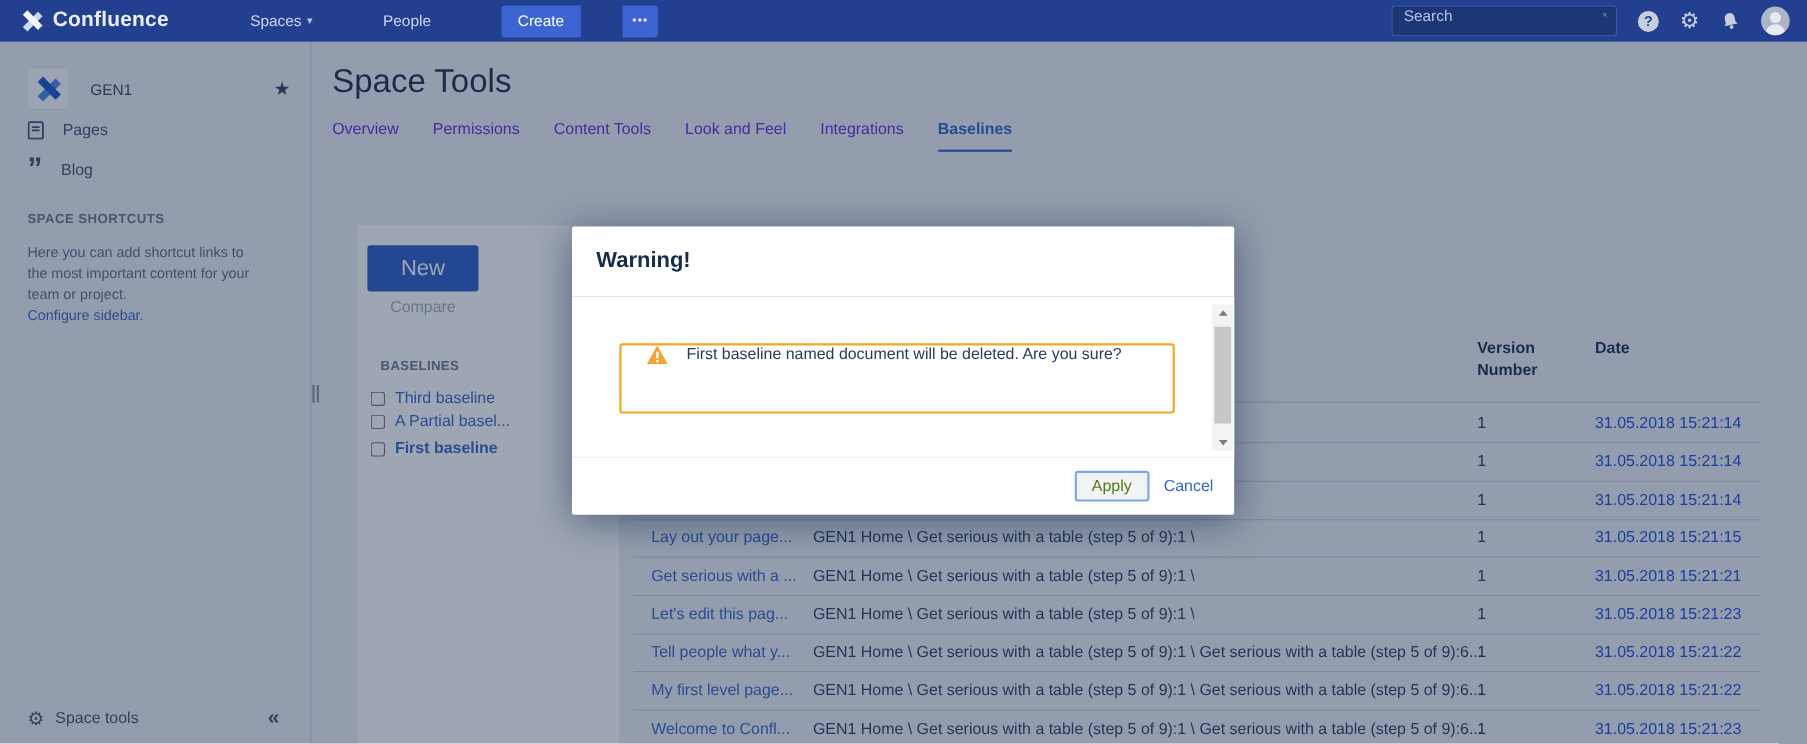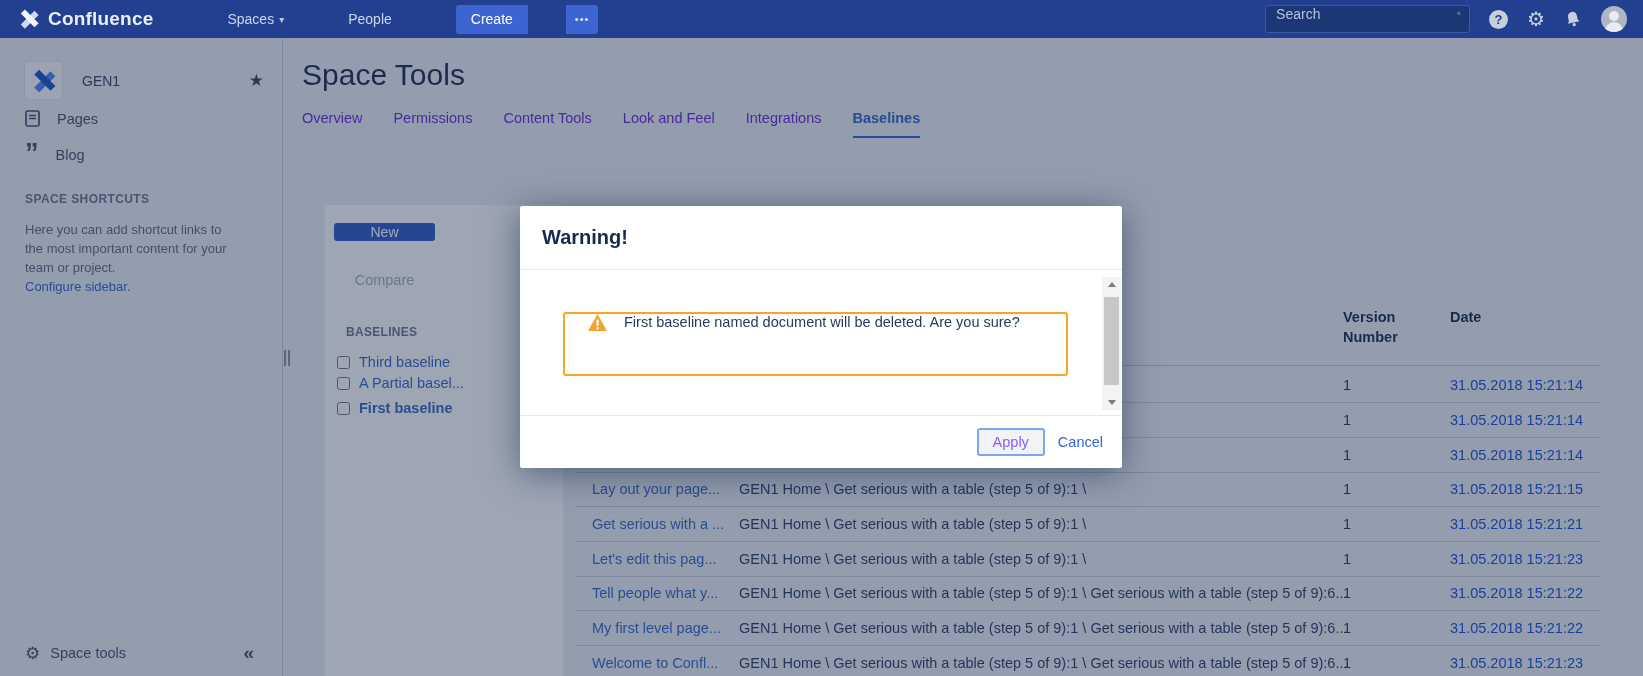--- a/index.html
+++ b/index.html
@@ -47,21 +47,21 @@
   .resize-handle i { width:2px; height:16px; background:#8a93a5; }
 
   
   .main-title { position:absolute; left:302px; top:58px; font-size:30px; color:#1c2b4a; font-weight:400; }
   .tabs { position:absolute; left:302px; top:110px; display:flex; gap:31px; }
   .tab { font-size:14.5px; color:#6d28d9; padding-bottom:10px; cursor:pointer; }
   .tab.active { color:#2f64c9; font-weight:bold; border-bottom:2px solid #2f64c9; }
 
   
   .panel { position:absolute; left:325px; top:205px; width:238px; height:471px; background:#ffffff; }
-  .btn-new { position:absolute; left:9px; top:18px; width:101px; height:18px; background:#2e5cc5; color:#fff; border:none; border-radius:3px; font-size:14px; cursor:pointer; }
+  .btn-new { position:absolute; left:9px; top:18px; width:101px; height:42px; background:#2e5cc5; color:#fff; border:none; border-radius:3px; font-size:20px; cursor:pointer; }
   .btn-compare { position:absolute; left:9px; top:62px; width:101px; height:26px; background:transparent; color:#a5adba; border:none; font-size:14.5px; cursor:default; }
   .panel-list-title { position:absolute; left:21px; top:120px; font-size:12px; font-weight:bold; color:#6b778c; letter-spacing:.3px; }
   .baseline-item { position:absolute; left:12px; height:20px; display:flex; align-items:center; gap:9px; }
   .baseline-item input { width:13px; height:13px; accent-color:#2e5cc5; }
   .baseline-item a { font-size:14.5px; color:#3567c4; text-decoration:none; cursor:pointer; }
   .baseline-item a.bold { font-weight:bold; }
 
   
   .tbl-header-cell { position:absolute; font-size:14.5px; font-weight:bold; color:#172b4d; line-height:20px; }
   .tbl-head-divider { position:absolute; left:576px; top:365px; width:1025px; height:1px; background:#c2c7d1; }
@@ -83,21 +83,21 @@
   .warn-box { position:absolute; left:43px; top:42px; width:505px; height:64px; border:2px solid #f5a623; border-radius:3px; background:#fff; display:flex; align-items:flex-start; }
   .warn-icon { width:19px; height:17px; margin:0 17px 0 23px; flex:none; }
   .warn-text { font-size:14.5px; color:#283a5d; }
   .dlg-scrollbar { position:absolute; right:1px; top:7px; width:19px; height:133px; background:#f2f3f4; }
   .sb-arrow { position:absolute; left:0; width:19px; height:15px; display:flex; align-items:center; justify-content:center; }
   .sb-arrow.up { top:0; } .sb-arrow.down { bottom:0; }
   .tri-up { width:0; height:0; border-left:4px solid transparent; border-right:4px solid transparent; border-bottom:5px solid #7b7b7b; }
   .tri-down { width:0; height:0; border-left:4px solid transparent; border-right:4px solid transparent; border-top:5px solid #7b7b7b; }
   .sb-thumb { position:absolute; left:2px; top:20px; width:15px; height:88px; background:#c7c7c7; }
   .dlg-footer { height:53px; border-top:1px solid #e4e6ea; display:flex; align-items:center; justify-content:flex-end; padding-right:19px; gap:13px; }
-  .btn-apply { background:#f2f3f5; border:2px solid #7da7e8; border-radius:3px; color:#8b5cf6; font-size:14.5px; padding:4px 14px; cursor:pointer; font-family:inherit; }
+  .btn-apply { background:#f2f3f5; border:2px solid #7da7e8; border-radius:3px; color:#4d7c0f; font-size:14.5px; padding:4px 14px; cursor:pointer; font-family:inherit; }
   .link-cancel { color:#3567c4; font-size:14.5px; text-decoration:none; cursor:pointer; }
 </style>
 </head>
 <body>
 
 <div class="stage">
 
   <header class="topbar">
     <div class="logo">
       <svg class="logo-mark" viewBox="0 0 32 32">

